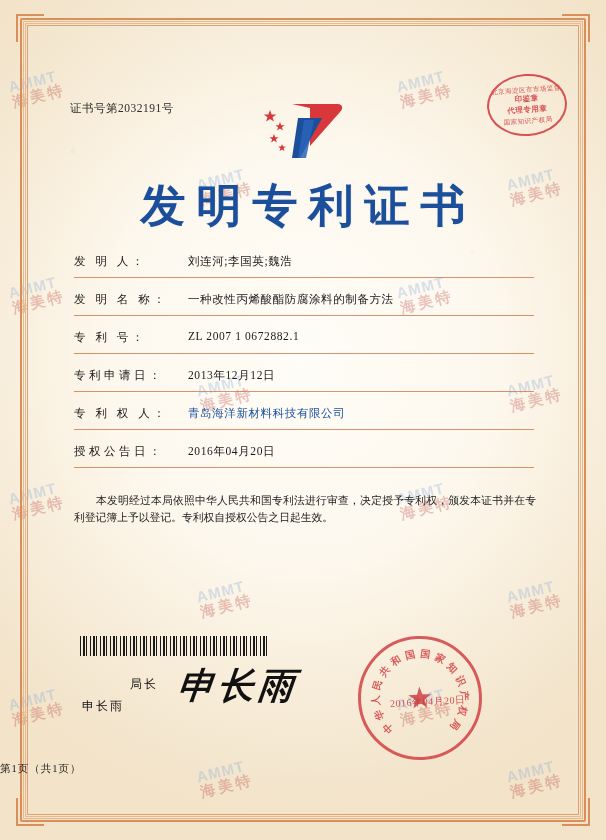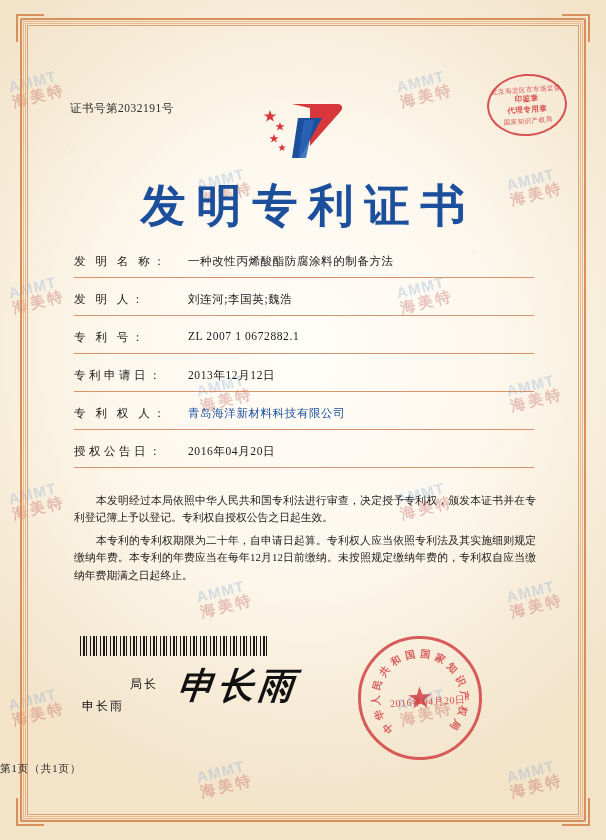--- a/index.html
+++ b/index.html
@@ -382,30 +382,30 @@
         <polygon points="12,38 13.2,41.2 16.6,41.2 13.9,43.3 14.9,46.6 12,44.6 9.1,46.6 10.1,43.3 7.4,41.2 10.8,41.2"></polygon>
         <polygon points="20,48 21,50.6 23.8,50.6 21.6,52.3 22.4,55 20,53.4 17.6,55 18.4,52.3 16.2,50.6 19,50.6"></polygon>
       </g>
     </svg>
   </div>
 
   <div class="doc-title">发明专利证书</div>
 
   <div class="fields" id="fields-container">
       <div class="field-row">
+        <div class="field-label">发 明 人：</div>
+        <div class="field-value">刘连河;李国英;魏浩</div>
+        <div class="field-rule"></div>
+      </div>
+      <div class="field-row">
         <div class="field-label">发 明 名 称：</div>
         <div class="field-value">一种改性丙烯酸酯防腐涂料的制备方法</div>
         <div class="field-rule"></div>
       </div>
       <div class="field-row">
-        <div class="field-label">发 明 人：</div>
-        <div class="field-value">刘连河;李国英;魏浩</div>
-        <div class="field-rule"></div>
-      </div>
-      <div class="field-row">
         <div class="field-label">专 利 号：</div>
         <div class="field-value">ZL 2007 1 0672882.1</div>
         <div class="field-rule"></div>
       </div>
       <div class="field-row">
         <div class="field-label">专利申请日：</div>
         <div class="field-value">2013年12月12日</div>
         <div class="field-rule"></div>
       </div>
       <div class="field-row">
@@ -415,21 +415,20 @@
       </div>
       <div class="field-row">
         <div class="field-label">授权公告日：</div>
         <div class="field-value">2016年04月20日</div>
         <div class="field-rule"></div>
       </div>
     </div>
 
   <div class="body-text" id="body-container">
       <p>本发明经过本局依照中华人民共和国专利法进行审查，决定授予专利权，颁发本证书并在专利登记簿上予以登记。专利权自授权公告之日起生效。</p>
-      <p>本专利的专利权期限为二十年，自申请日起算。专利权人应当依照专利法及其实施细则规定缴纳年费。本专利的年费应当在每年12月12日前缴纳。未按照规定缴纳年费的，专利权自应当缴纳年费期满之日起终止。</p>
     </div>
 
   <div class="barcode"></div>
 
   <div class="sig-label">局长</div>
   <div class="sig-name">申长雨</div>
   <div class="sig-handwritten">申长雨</div>
 
   <div class="round-seal">
     <div class="seal-ring-text" id="seal-ring">

